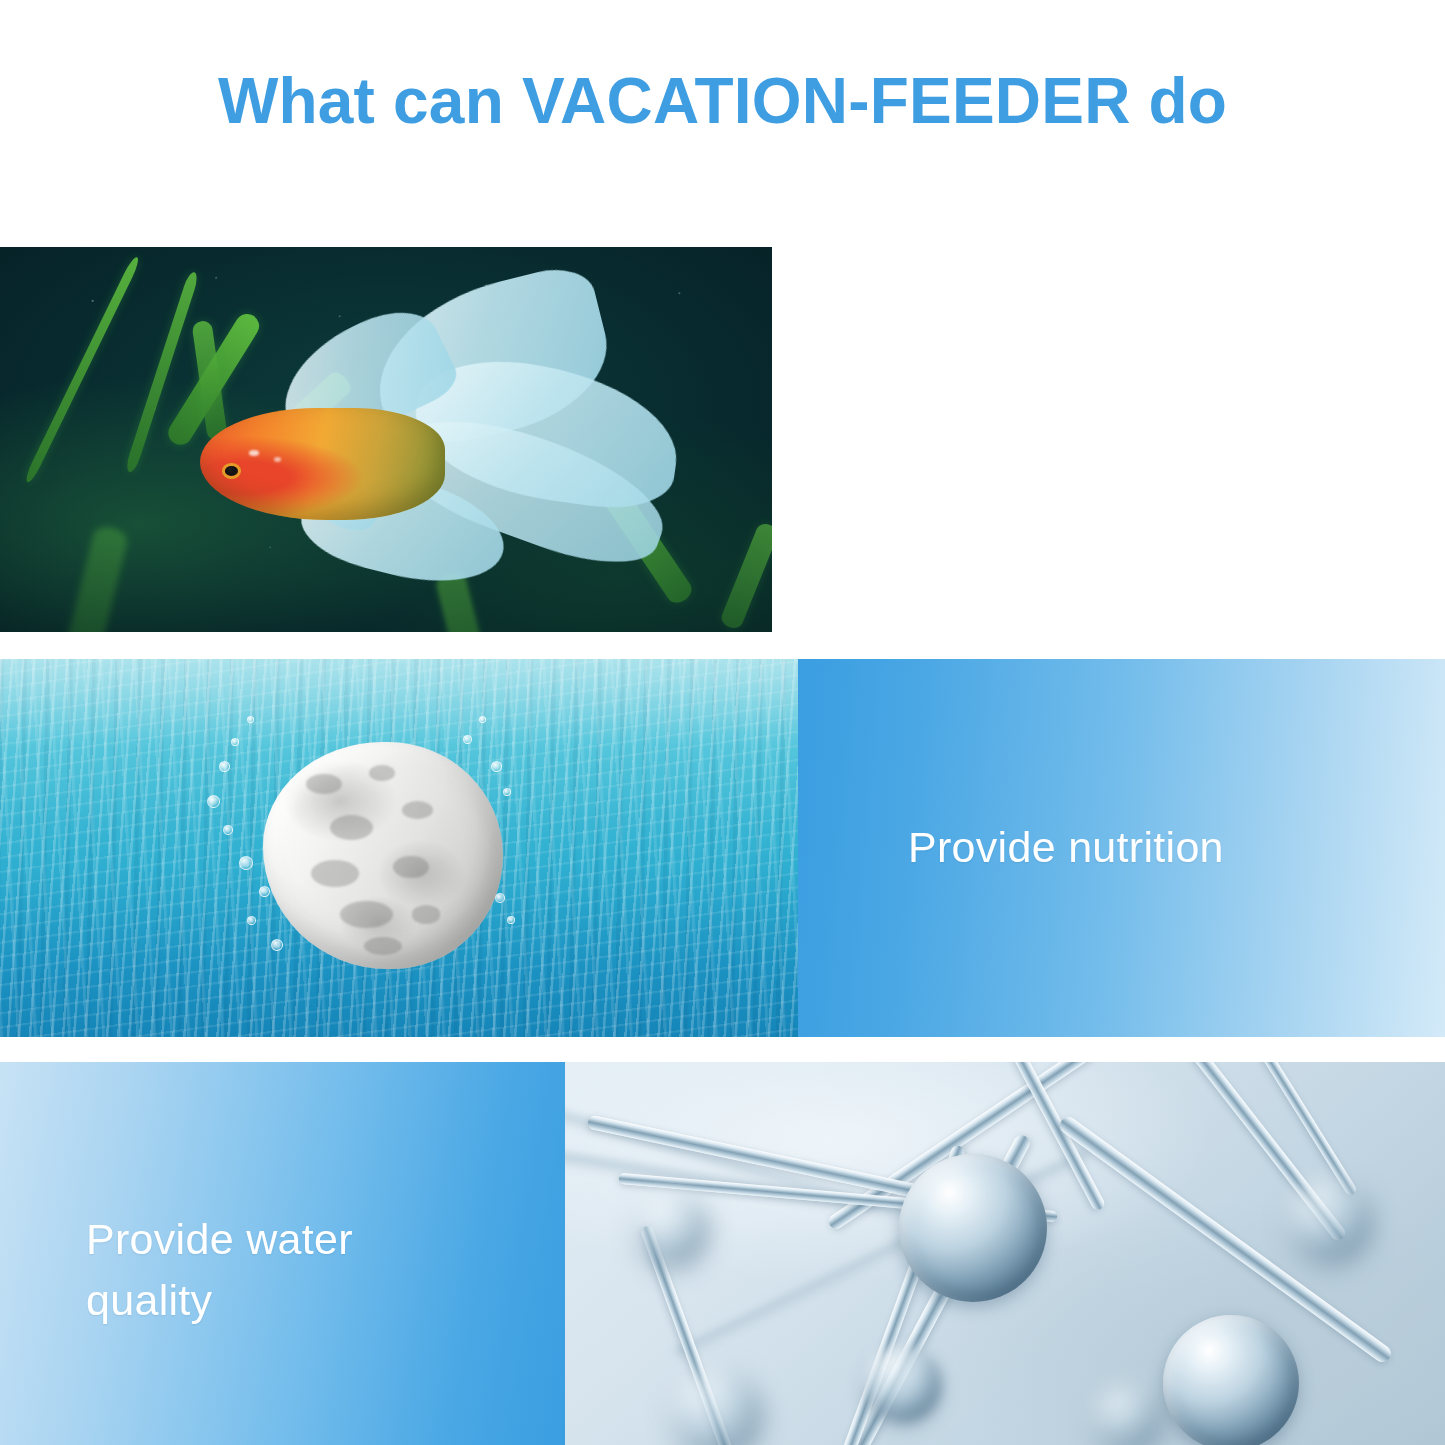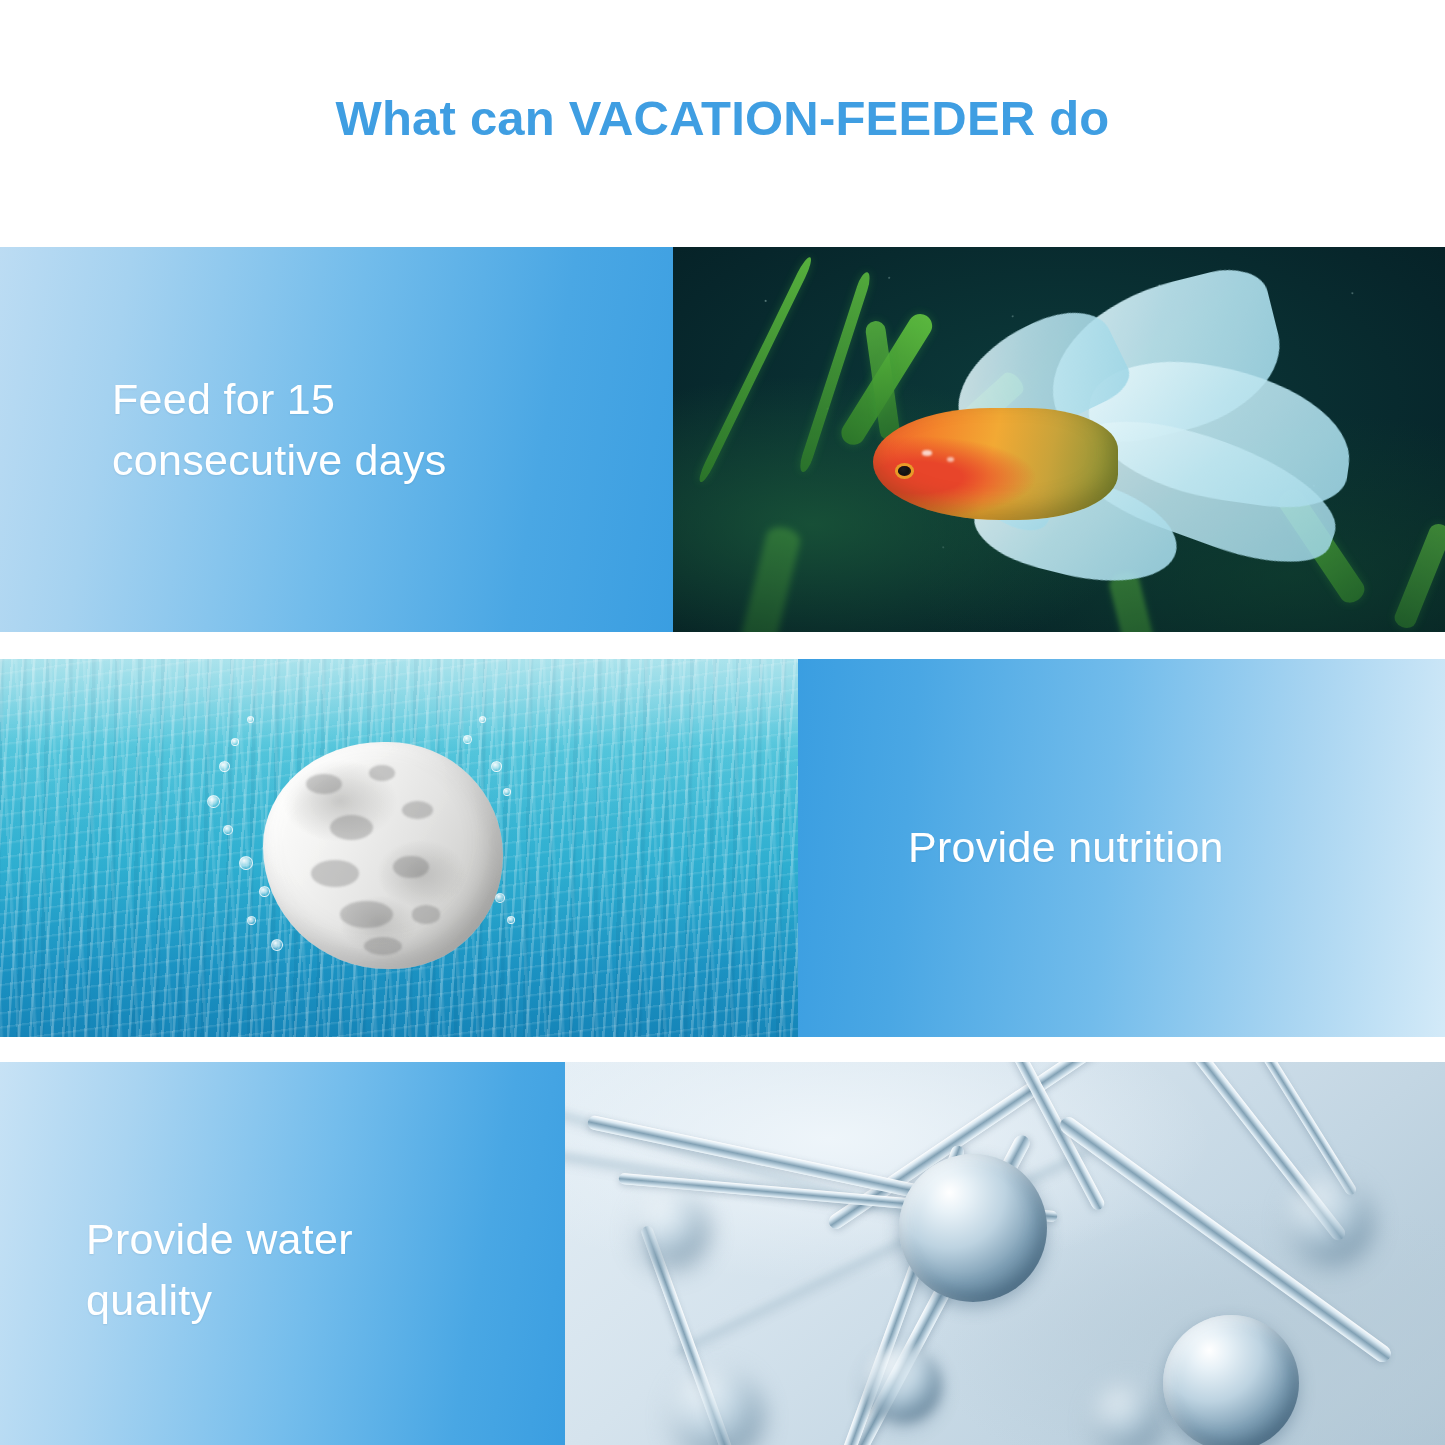--- a/index.html
+++ b/index.html
@@ -10,22 +10,22 @@
     overflow:hidden; position:relative;
   }
 
   
   .header{
     width:1445px; height:247px;
     background:#ffffff;
     display:flex; align-items:flex-start; justify-content:center;
   }
   .page-title{
-    margin-top:90px;
-    font-size:49px;
+    margin-top:64px;
+    font-size:64px;
     font-weight:700;
     letter-spacing:0.2px;
     color:#3f9ee2;
     white-space:nowrap;
   }
 
   
   .panel{ position:absolute; left:0; width:1445px; display:flex; overflow:hidden; }
   #panel-1{ top:247px; height:385px; }
   #panel-2{ top:659px; height:378px; }
@@ -178,24 +178,20 @@
 </style>
 </head>
 <body>
 
 <div class="header">
   <h1 class="page-title">What can VACATION-FEEDER do</h1>
 </div>
 
 <section class="panel" id="panel-1">
 
-  <div class="caption-block" id="p1-block">
-    <div class="caption-text" id="p1-caption">Feed for 15
-consecutive days</div>
-  </div>
 
   <div class="media" id="p1-media">
     <div class="specks"></div>
 
     <div class="blade b1"></div>
     <div class="blade b2"></div>
     <div class="blade b3"></div>
     <div class="blade b4"></div>
     <div class="blade b5"></div>
     <div class="blade b6"></div>

